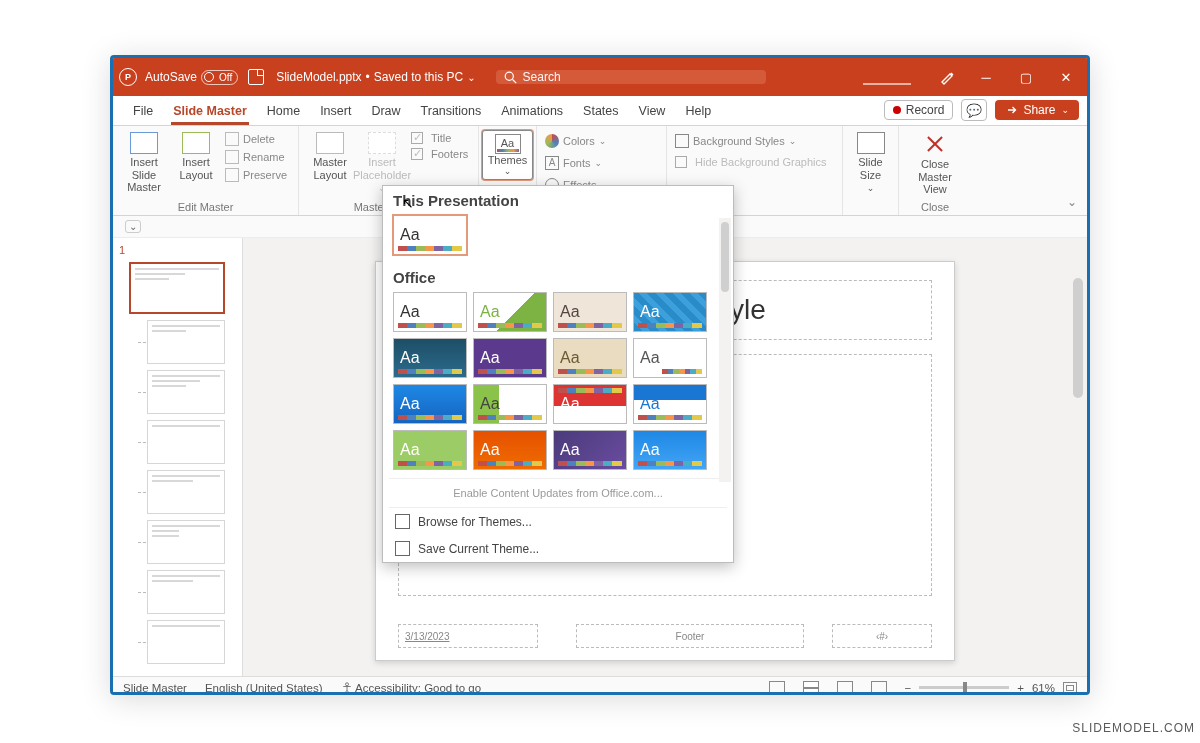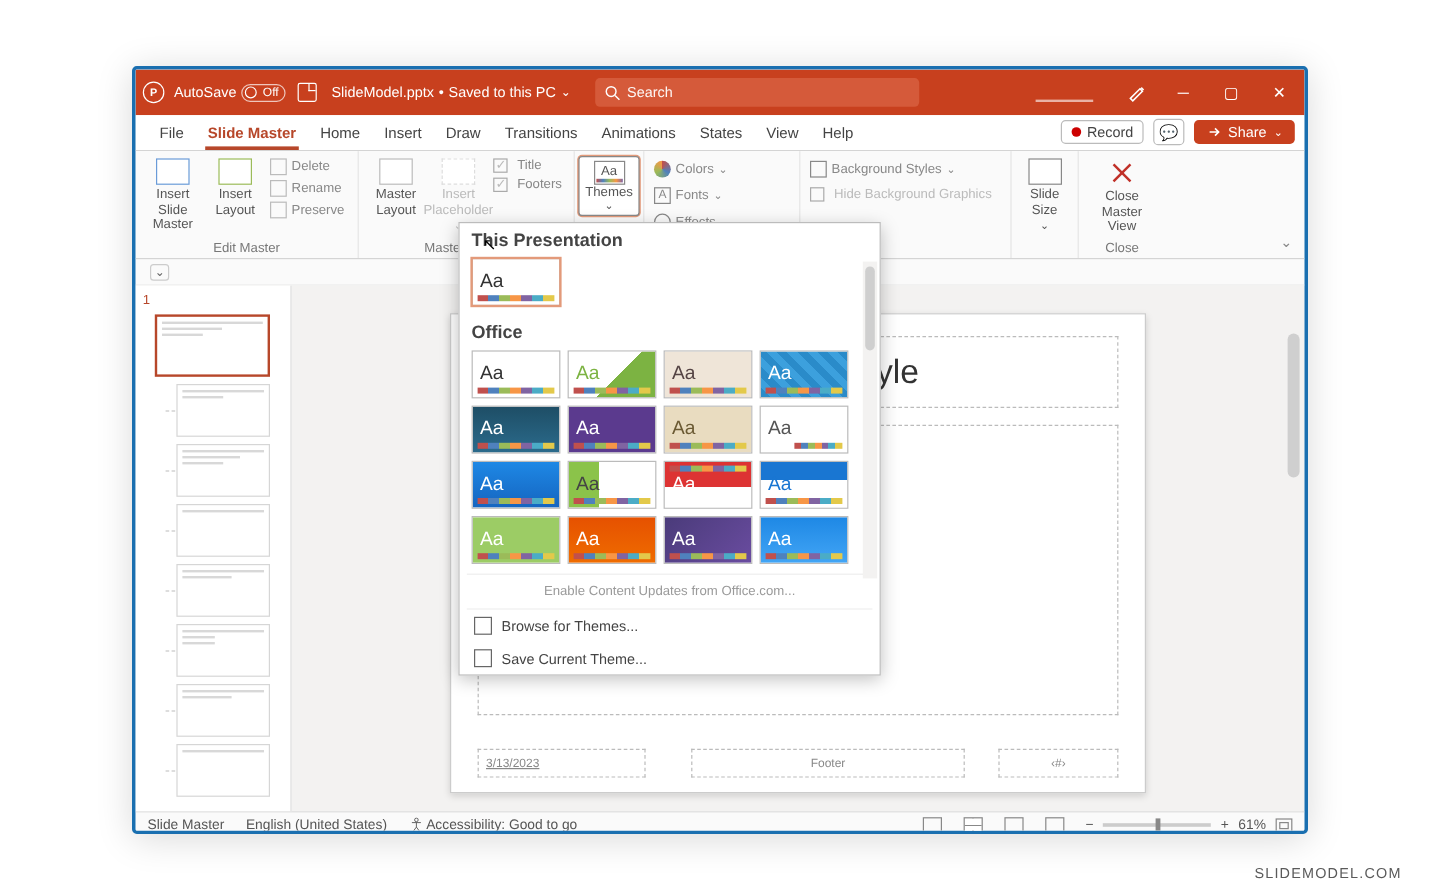--- a/index.html
+++ b/index.html
@@ -7,21 +7,21 @@
 .outer { position: absolute; top: 55px; left: 110px; width: 980px; height: 640px; border: 3px solid #1a6fb0; border-radius: 4px; box-shadow: 0 4px 30px rgba(0,0,0,.15); overflow: hidden; background:#fff;}
 .titlebar { height: 38px; background: #c8401e; display: flex; align-items: center; color: #fff; font-size: 12px; padding: 0 6px; }
 .titlebar .pp-icon{ width:18px; height:18px; border:1.5px solid #fff; border-radius:50%; display:flex; align-items:center; justify-content:center; font-size:9px; font-weight:bold; margin-right:8px;}
 .titlebar .autosave-toggle{ display:flex; align-items:center; border:1px solid rgba(255,255,255,.7); border-radius:10px; padding:1px 2px; margin-left:4px; margin-right:10px;}
 .titlebar .autosave-toggle .knob{ width:10px;height:10px;border-radius:50%;border:1.5px solid #fff;margin-right:2px;}
 .titlebar .autosave-toggle .state{font-size:10px;padding:0 3px;}
 .titlebar .save-icon{ width:16px;height:16px;border:1.5px solid #fff;border-radius:2px;margin-right:12px;position:relative;}
 .titlebar .save-icon::before{content:"";position:absolute;top:0;right:0;width:5px;height:5px;border-left:1.5px solid #fff;border-bottom:1.5px solid #fff;}
 .titlebar .doctitle{display:flex;align-items:center;gap:4px;}
 .titlebar .chev{font-size:10px;}
-.titlebar .searchbox{ margin-left:20px; flex:0 0 270px; height:24px; background:#d55a3a; border-radius:4px; display:flex; align-items:center; padding:0 8px; color:#fff;}
+.titlebar .searchbox{ margin-left:20px; flex:0 0 270px; height:14px; background:#d55a3a; border-radius:4px; display:flex; align-items:center; padding:0 8px; color:#fff;}
 .titlebar .searchbox span{margin-left:6px; opacity:.95;}
 .titlebar .spacer{flex:1;}
 .titlebar .winbtns{display:flex;gap:26px;margin-right:8px;}
 .titlebar .winbtns div{width:14px;text-align:center;font-size:13px;}
 .titlebar .pen-icon{margin-right:24px;}
 .titlebar .underline-gap{width:48px;height:2px;background:#fff;opacity:.6;margin-right:28px;margin-top:14px;}
 
 .tabrow{ height:30px; background:#fff; border-bottom:1px solid #d4d4d4; display:flex; align-items:center; padding:0 10px; font-size:12.5px; color:#444; position:relative;}
 .tabrow .tab{padding:0 10px; height:100%; display:flex; align-items:center; cursor:pointer;}
 .tabrow .tab.active{color:#b7472a; font-weight:600; position:relative;}
@@ -94,21 +94,21 @@
 .themes-dropdown .menuitem .mic{width:15px;height:15px;border:1.4px solid #666;}
 .cursor{position:absolute;left:402px;top:195px;z-index:60;font-size:14px;color:#000;pointer-events:none;}
 
 .statusbar{height:22px;border-top:1px solid #ddd;background:#fafafa;display:flex;align-items:center;font-size:11.5px;color:#555;padding:0 10px;gap:18px;}
 .statusbar .spacer{flex:1;}
 .statusbar .viewbtn{width:16px;height:14px;border:1.3px solid #888;}
 .statusbar .zoomslider{width:90px;height:3px;background:#ccc;position:relative;}
 .statusbar .zoomslider .knob{position:absolute;left:44px;top:-4px;width:4px;height:11px;background:#888;}
 .statusbar .zoomctrl{display:flex;align-items:center;gap:8px;}
 
-.watermark{position:absolute;bottom:8px;right:32px;font-size:12px;letter-spacing:1px;color:#5a5a5a;}
+.watermark{position:absolute;bottom:8px;right:5px;font-size:12px;letter-spacing:1px;color:#5a5a5a;}
 
 svg{display:block;}
 </style>
 </head>
 <body>
 
 <div class="outer">
 
   <div class="titlebar">
     <div class="pp-icon">P</div>

